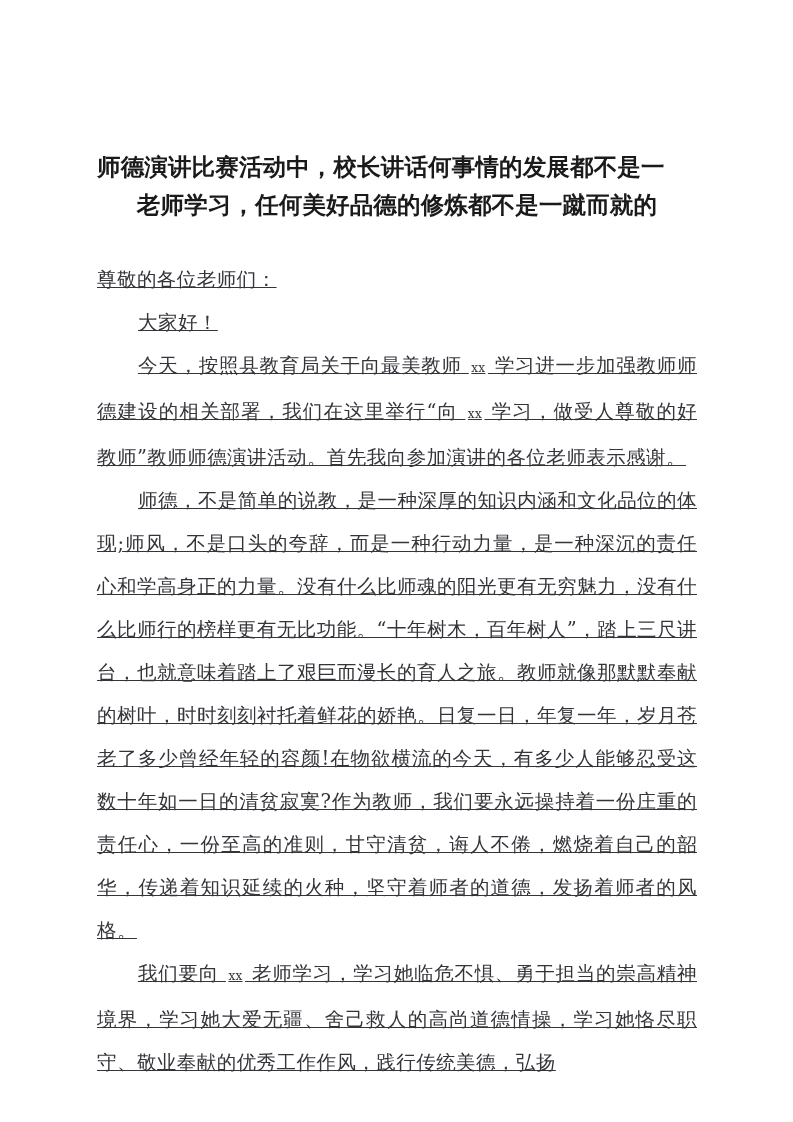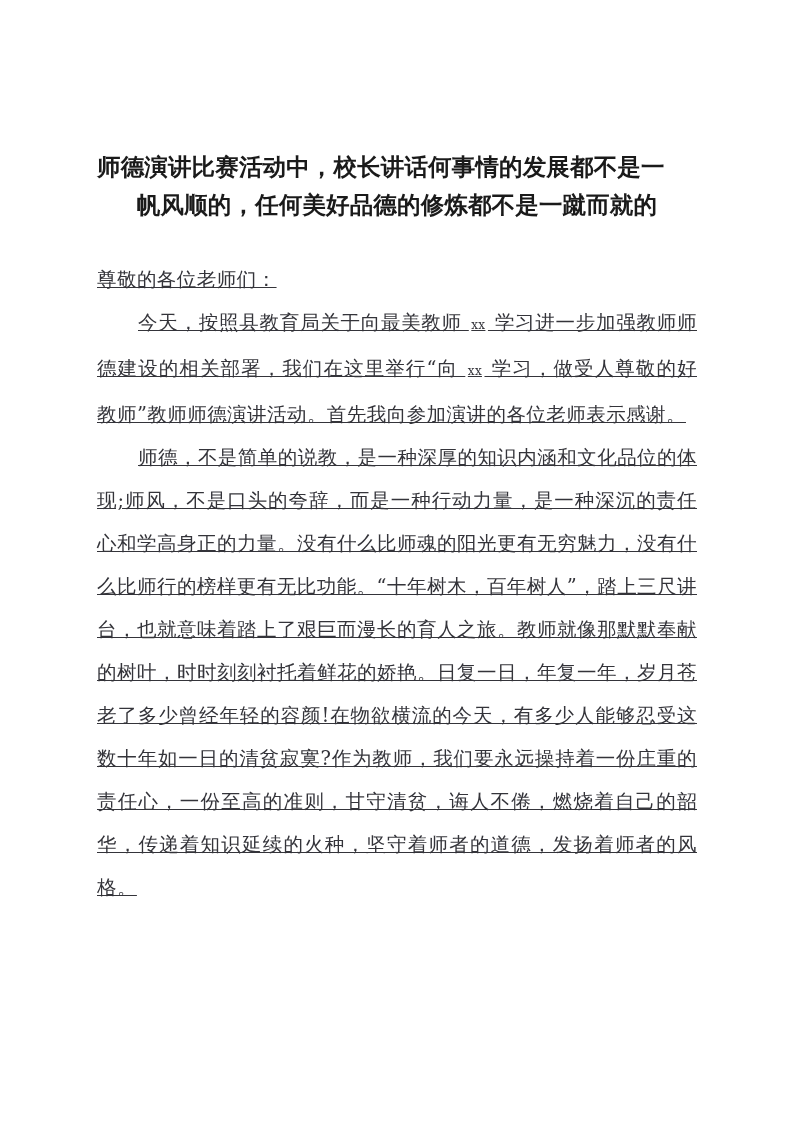--- a/index.html
+++ b/index.html
@@ -85,23 +85,25 @@
   }
 </style>
 </head>
 <body>
 
 <div class="page">
   <div class="content">
 
     <h1 class="doc-title">
       <span class="tline tline-1">师德演讲比赛活动中，校长讲话何事情的发展都不是一</span>
-      <span class="tline tline-2">帆风顺的，任何美好品德的修炼都不是一蹴而就的</span>
+      <span class="tline tline-2">老师学习，任何美好品德的修炼都不是一蹴而就的</span>
     </h1>
 
     <div class="body-block">
       <p class="para no-indent">尊敬的各位老师们：</p>
+      <p class="para indent">大家好！</p>
       <p class="para indent">今天，按照县教育局关于向最美教师 <span class="lat">xx</span> 学习进一步加强教师师德建设的相关部署，我们在这里举行“向 <span class="lat">xx</span> 学习，做受人尊敬的好教师”教师师德演讲活动。首先我向参加演讲的各位老师表示感谢。</p>
       <p class="para indent">师德，不是简单的说教，是一种深厚的知识内涵和文化品位的体现;师风，不是口头的夸辞，而是一种行动力量，是一种深沉的责任心和学高身正的力量。没有什么比师魂的阳光更有无穷魅力，没有什么比师行的榜样更有无比功能。“十年树木，百年树人”，踏上三尺讲台，也就意味着踏上了艰巨而漫长的育人之旅。教师就像那默默奉献的树叶，时时刻刻衬托着鲜花的娇艳。日复一日，年复一年，岁月苍老了多少曾经年轻的容颜!在物欲横流的今天，有多少人能够忍受这数十年如一日的清贫寂寞?作为教师，我们要永远操持着一份庄重的责任心，一份至高的准则，甘守清贫，诲人不倦，燃烧着自己的韶华，传递着知识延续的火种，坚守着师者的道德，发扬着师者的风格。</p>
+      <p class="para indent">我们要向 <span class="lat">xx</span> 老师学习，学习她临危不惧、勇于担当的崇高精神境界，学习她大爱无疆、舍己救人的高尚道德情操，学习她恪尽职守、敬业奉献的优秀工作作风，践行传统美德，弘扬</p>
     </div>
 
   </div>
 </div>
 
 </body></html>

